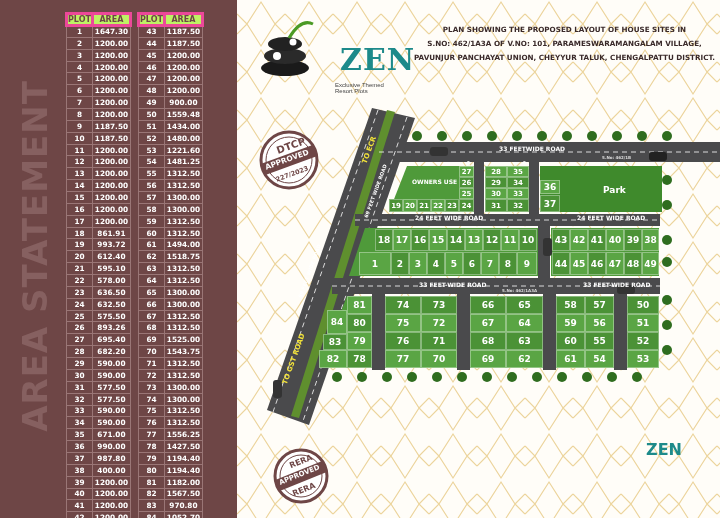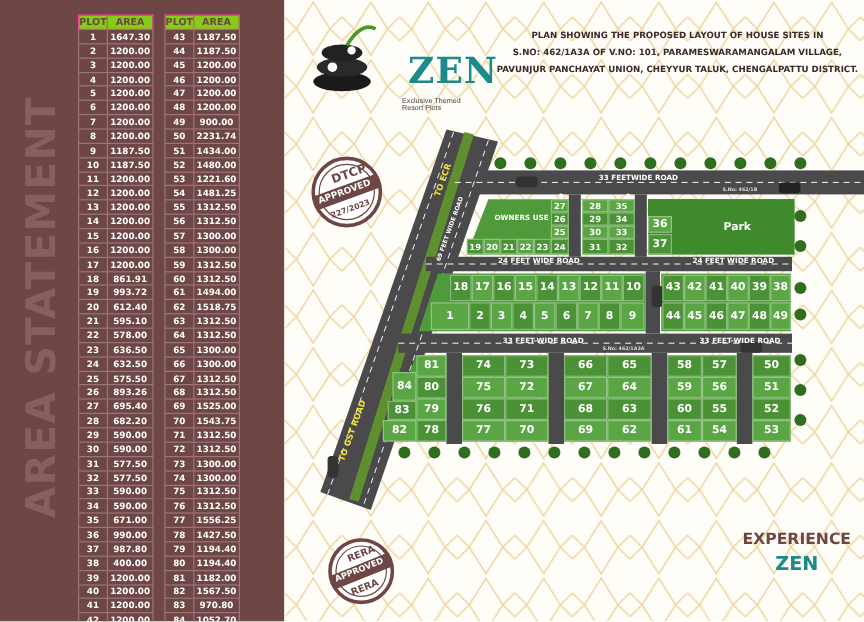--- a/index.html
+++ b/index.html
@@ -2,21 +2,21 @@
 <html><head>
 <meta charset="utf-8">
 <style>
 *{box-sizing:border-box;margin:0;padding:0}
 html,body{width:720px;height:518px;overflow:hidden;background:#fff}
 body{position:relative;font-family:"Liberation Sans",sans-serif}
 #left{position:absolute;left:0;top:0;width:237px;height:518px;background:#6e4646}
 #vert{position:absolute;left:12px;top:96px;width:46px;height:320px;display:flex;align-items:center;justify-content:center}
 #vert span{transform:rotate(-90deg);white-space:nowrap;font-family:"DejaVu Sans",sans-serif;font-weight:900;font-size:34px;color:#866060;letter-spacing:1px}
 .tbl{position:absolute;top:12px;border-collapse:collapse;font-family:"DejaVu Sans",sans-serif;font-weight:bold;font-size:7.3px;color:#fff}
-.tbl th{background:#84cc16;color:#6e4646;height:12px;font-size:8px;border:1px solid #ec4899}
+.tbl th{background:#bef264;color:#6e4646;height:12px;font-size:8px;border:3px solid #ec4899}
 .tbl td{height:11.86px;border:1px solid #9a7676;text-align:center;padding:0}
 .tbl td.p{width:22px}.tbl td.a{width:38px}
 #t1{left:65px}#t2{left:137px}
 #right{position:absolute;left:237px;top:0;width:483px;height:518px;overflow:hidden;background:#fffdf8}
 #right svg.bg{position:absolute;left:0;top:0}
 .hdr{position:absolute;left:170px;top:23px;width:315px;text-align:center;font-family:"DejaVu Sans",sans-serif;font-weight:bold;font-size:7.2px;line-height:14px;color:#3a2a2a}
 .logo{position:absolute;left:20px;top:14px;width:130px;height:66px}
 .zen{position:absolute;left:83px;top:28px;font-family:"DejaVu Serif",serif;font-size:30px;color:#1d8a8a;font-weight:bold;letter-spacing:1px}
 .zensub{position:absolute;left:78px;top:68px;font-size:6px;color:#444}
 .exp{position:absolute;left:372px;top:440px;width:110px;text-align:center;font-family:"DejaVu Sans",sans-serif;font-weight:bold;color:#6e4646}
@@ -242,21 +242,21 @@
         <tr>
           <td class="p">48</td>
           <td class="a">1200.00</td>
         </tr>
         <tr>
           <td class="p">49</td>
           <td class="a">900.00</td>
         </tr>
         <tr>
           <td class="p">50</td>
-          <td class="a">2231.74</td>
+          <td class="a">1559.48</td>
         </tr>
         <tr>
           <td class="p">51</td>
           <td class="a">1434.00</td>
         </tr>
         <tr>
           <td class="p">52</td>
           <td class="a">1480.00</td>
         </tr>
         <tr>
@@ -629,16 +629,15 @@
       <div class="plot" style="left: 348px; top: 314px; width: 29px; height: 18px; background: rgb(90, 165, 68); font-size: 9px;">56</div>
       <div class="plot" style="left: 348px; top: 332px; width: 29px; height: 18px; background: rgb(75, 146, 54); font-size: 9px;">55</div>
       <div class="plot" style="left: 348px; top: 350px; width: 29px; height: 18px; background: rgb(90, 165, 68); font-size: 9px;">54</div>
       <div class="plot" style="left: 390px; top: 296px; width: 32px; height: 18px; background: rgb(75, 146, 54); font-size: 9px;">50</div>
       <div class="plot" style="left: 390px; top: 314px; width: 32px; height: 18px; background: rgb(90, 165, 68); font-size: 9px;">51</div>
       <div class="plot" style="left: 390px; top: 332px; width: 32px; height: 18px; background: rgb(75, 146, 54); font-size: 9px;">52</div>
       <div class="plot" style="left: 390px; top: 350px; width: 32px; height: 18px; background: rgb(90, 165, 68); font-size: 9px;">53</div>
     </div>
 
   <div class="exp">
-    <div class="l1">EXPERIENCE</div>
     <div class="l2">ZEN</div>
   </div>
 </div>
 
 </body></html>

